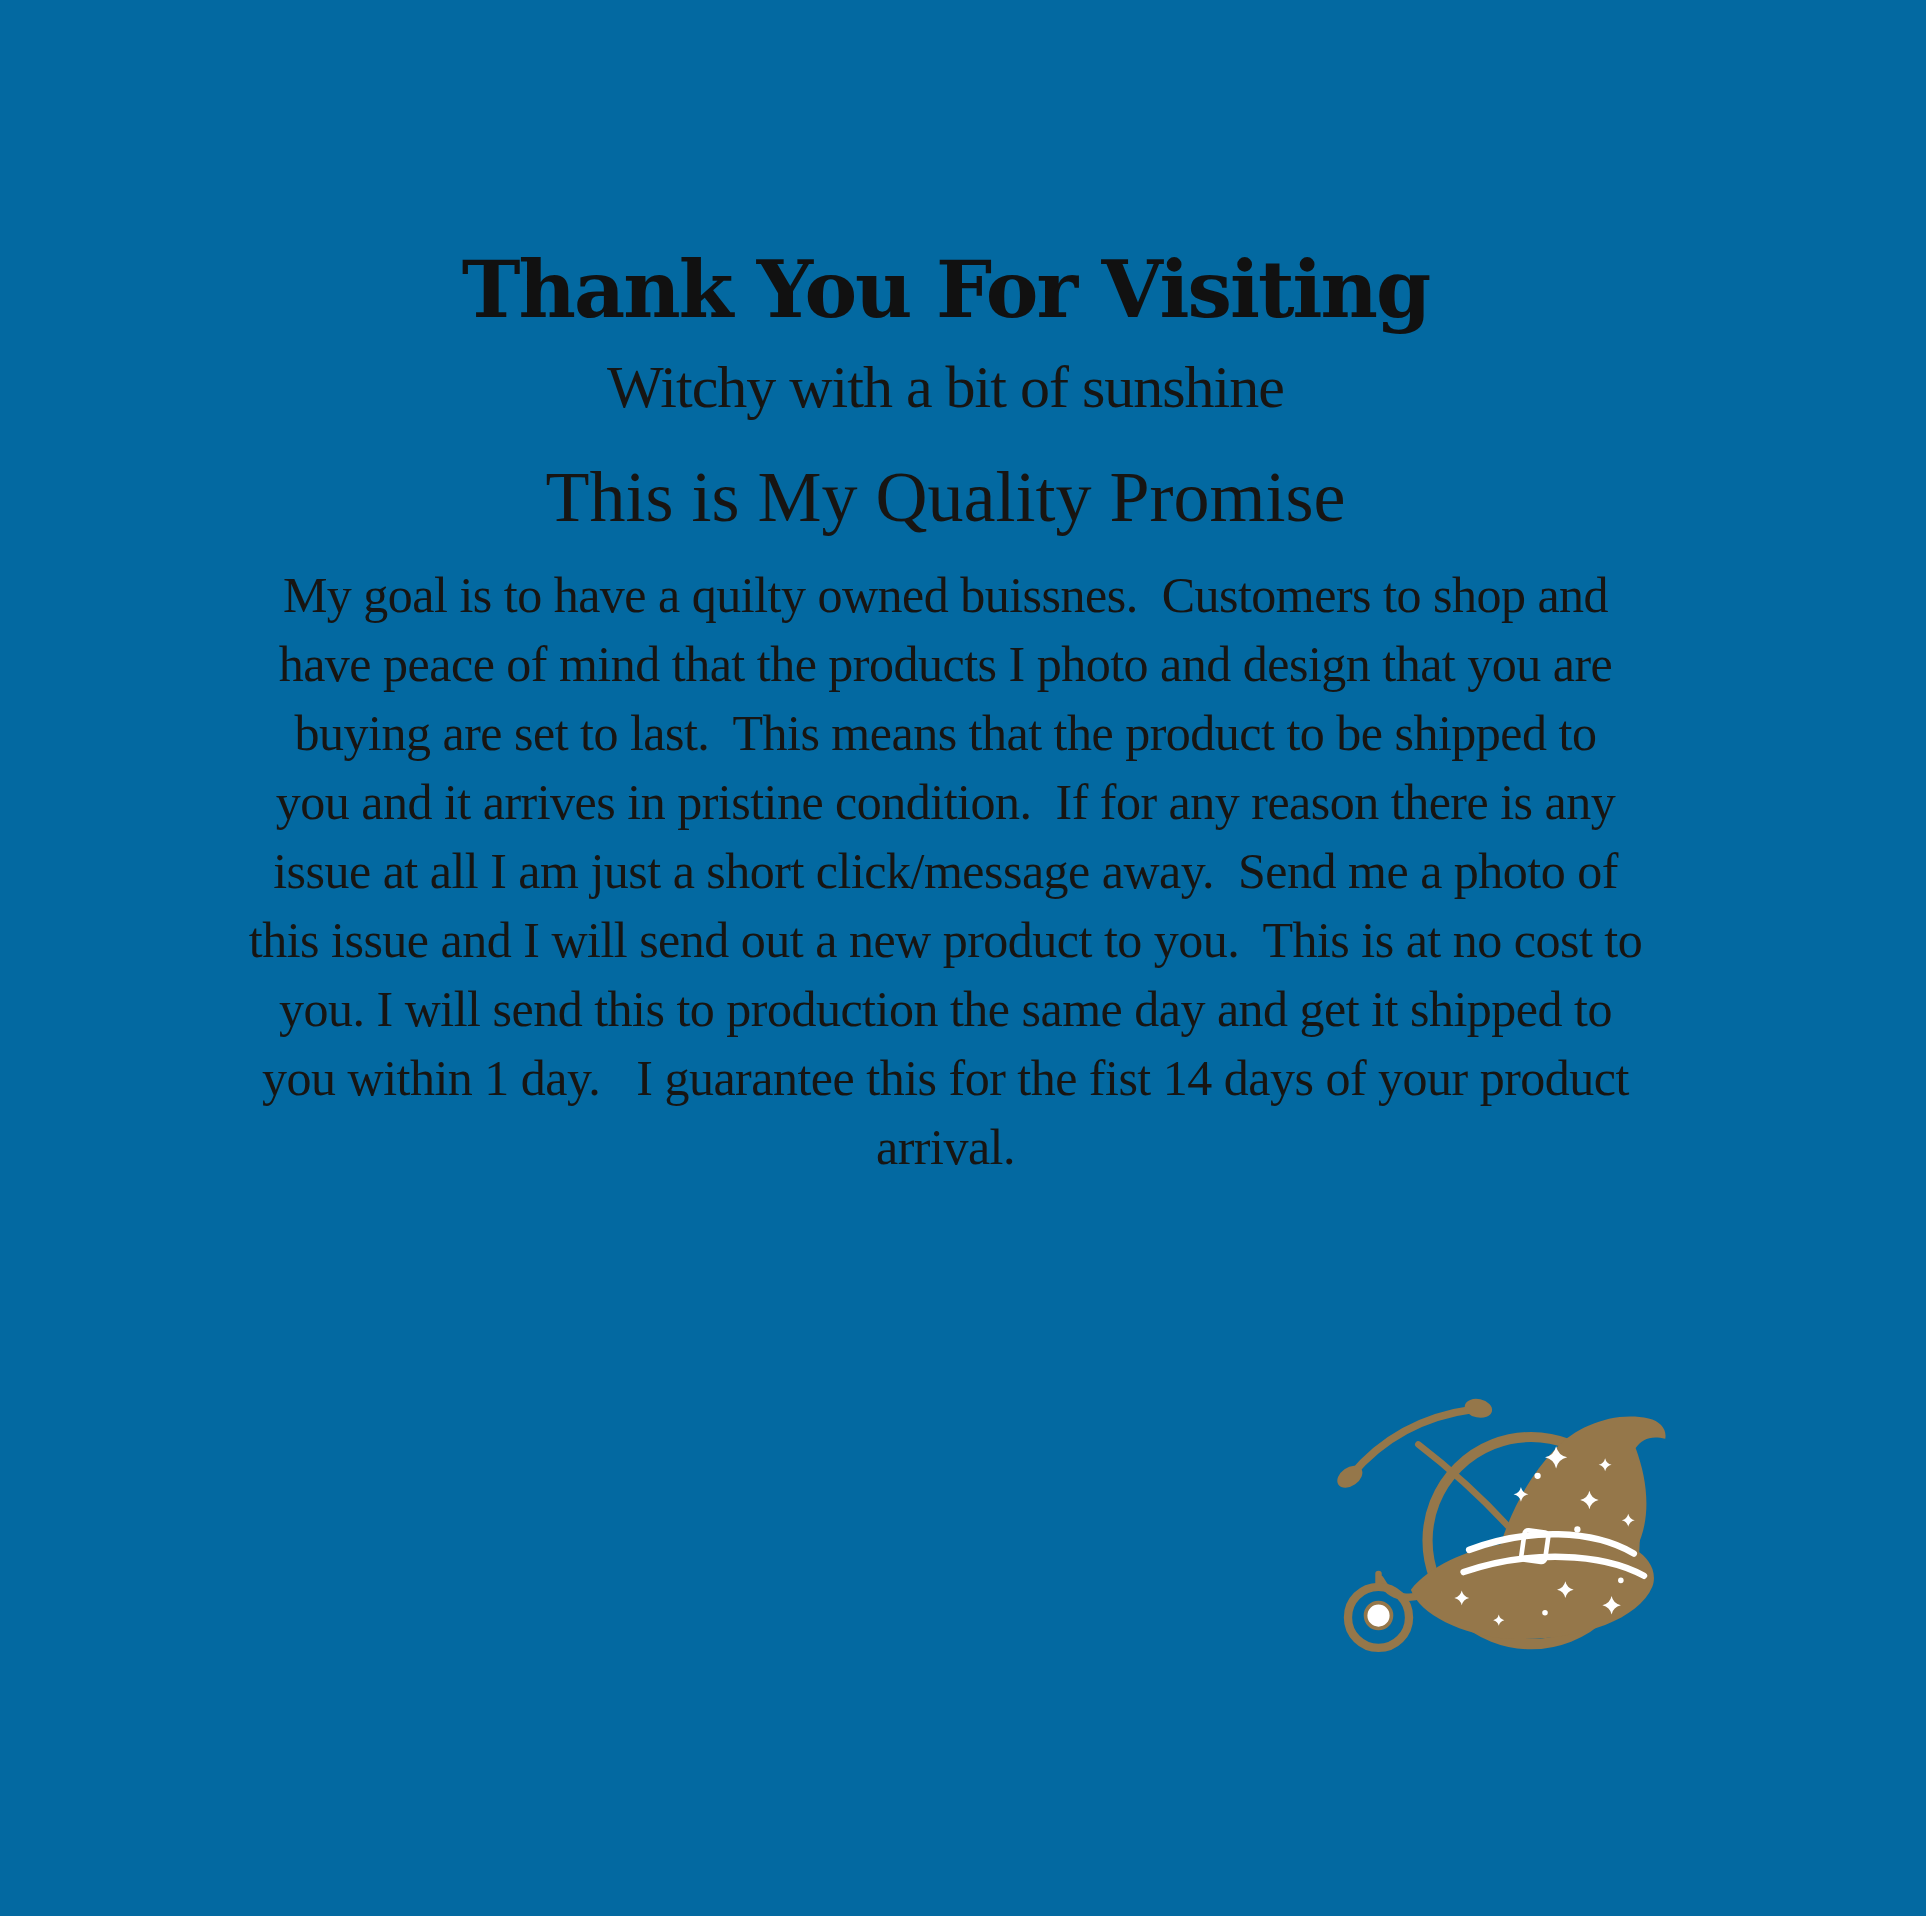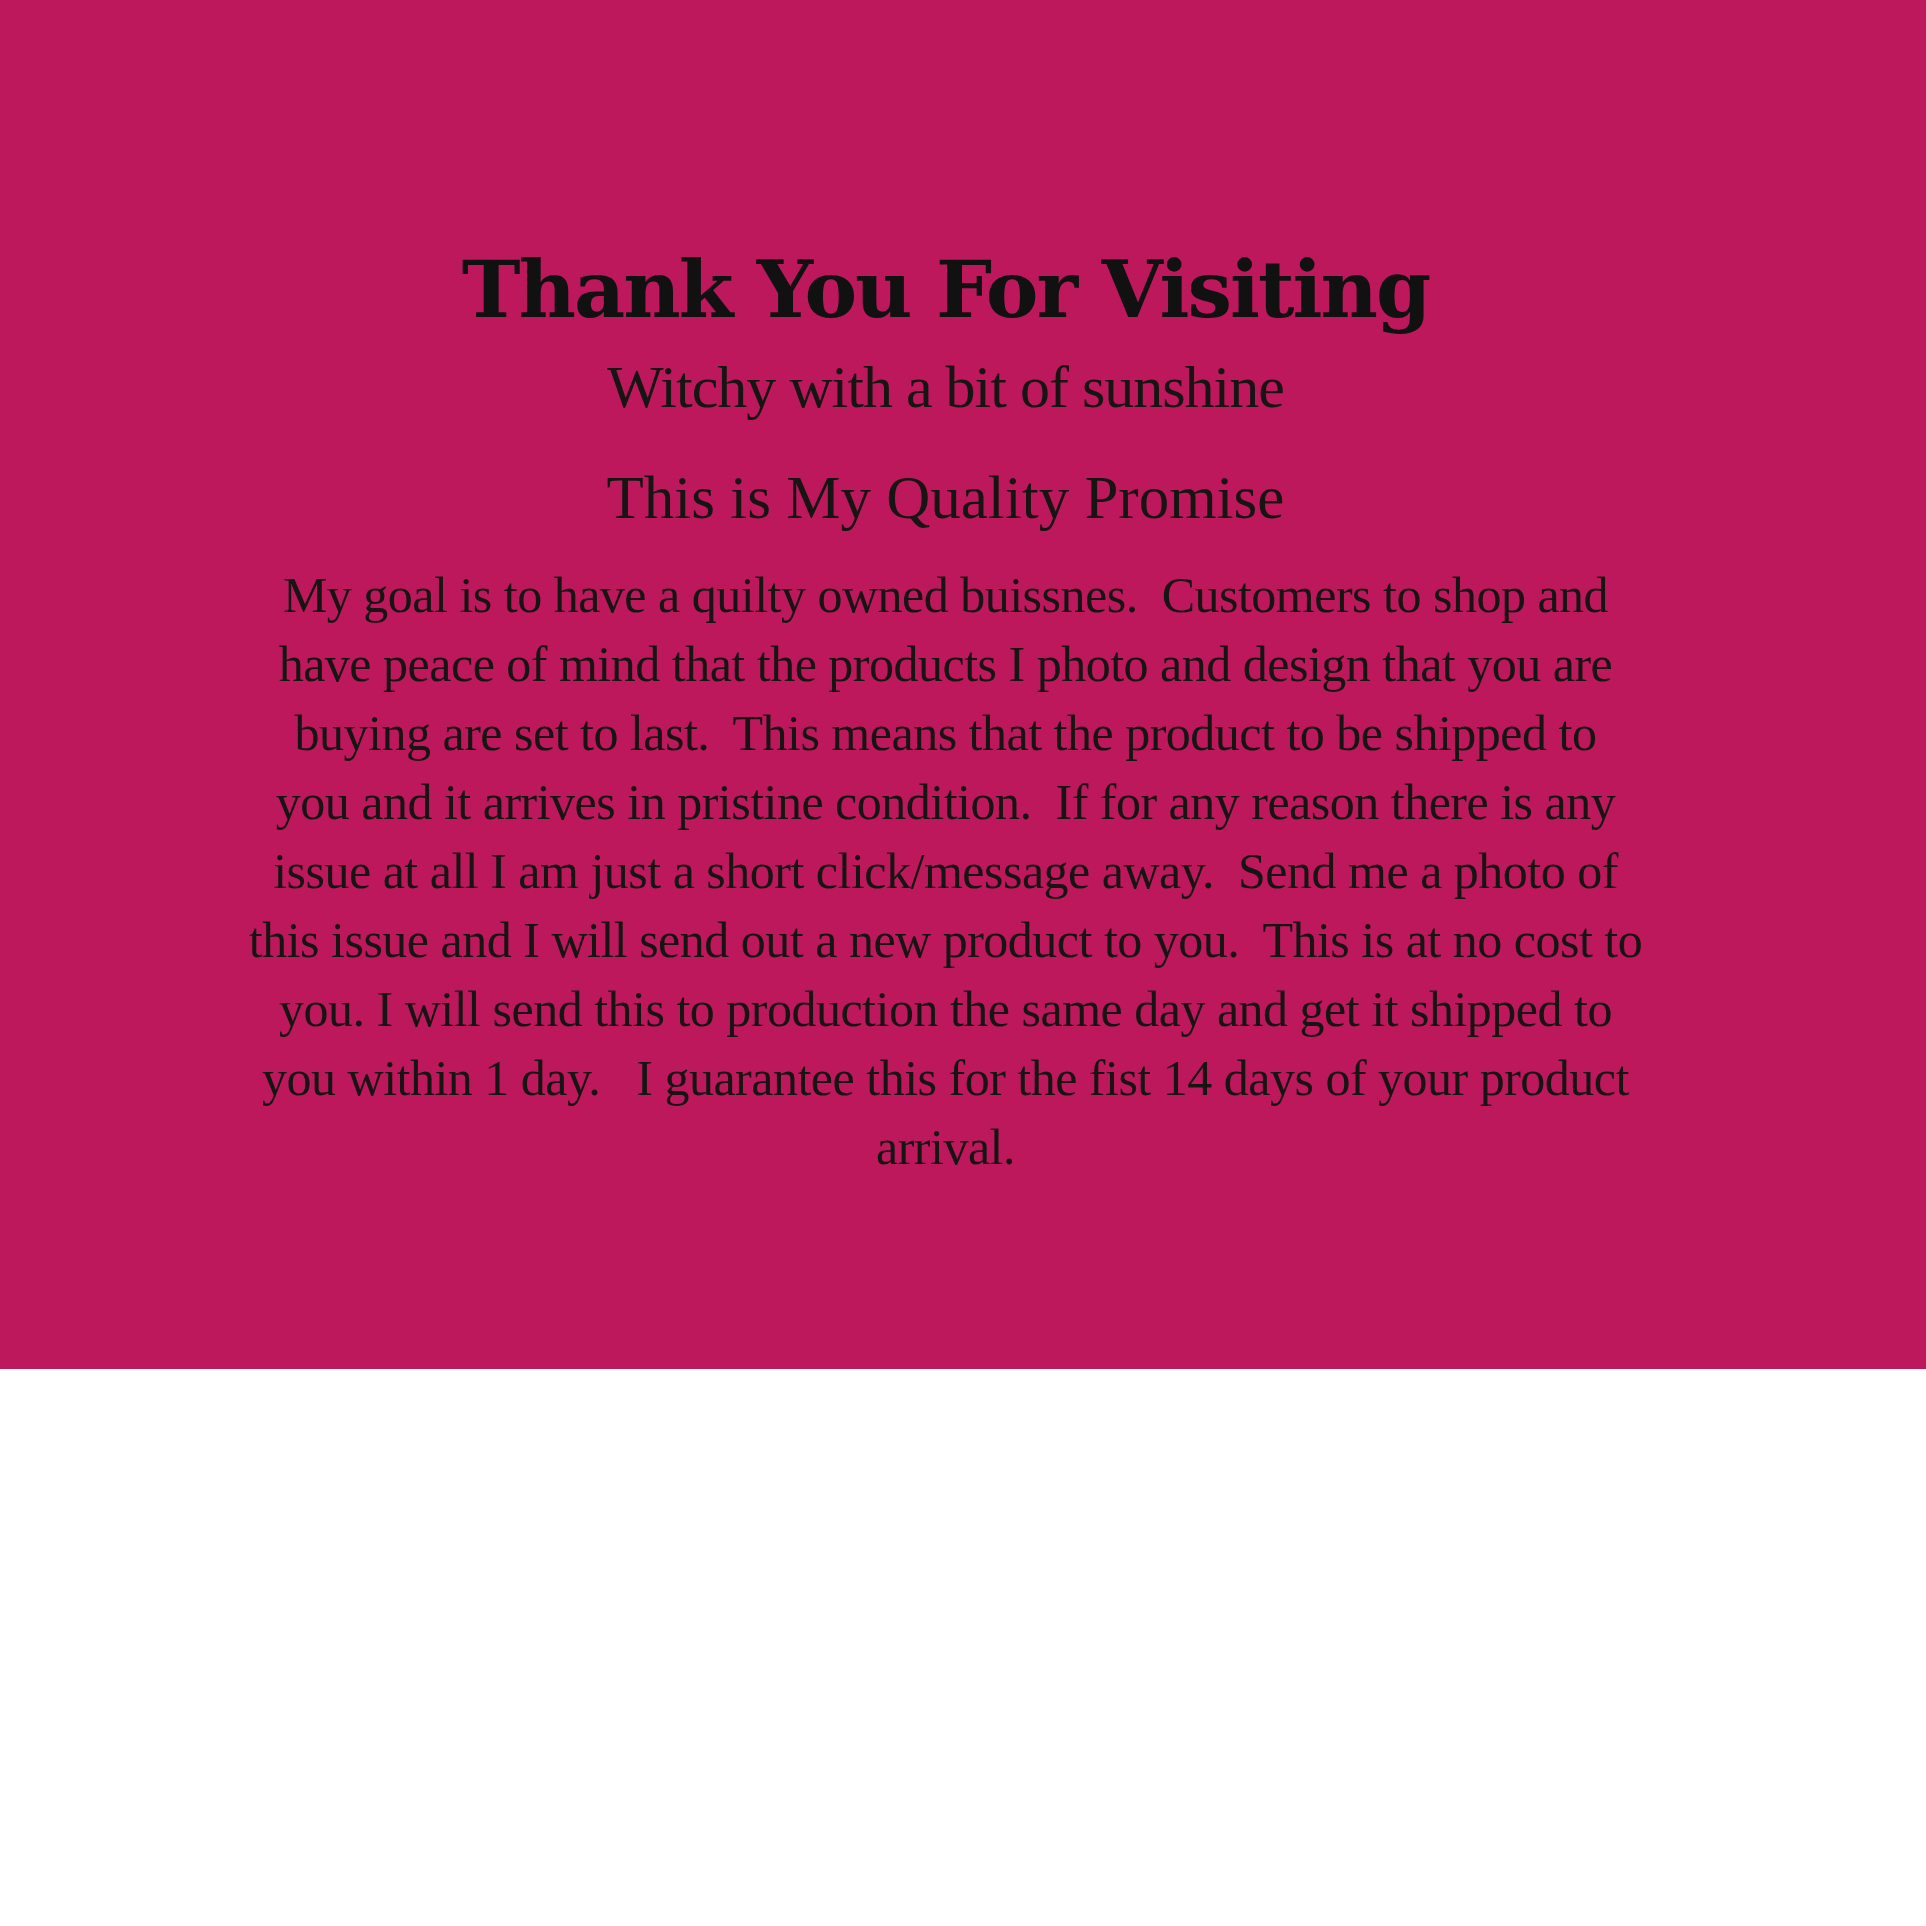--- a/index.html
+++ b/index.html
@@ -3,22 +3,22 @@
 <meta charset="utf-8">
 <style>
   html, body {
     margin: 0;
     padding: 0;
     background: #ffffff;
   }
   .canvas {
     position: relative;
     width: 1927px;
-    height: 1369px;
-    background: #be185d;
+    height: 1916px;
+    background: #0369a1;
     overflow: hidden;
     font-family: "Liberation Serif", serif;
     color: #171513;
   }
   .content {
     position: absolute;
     left: 114px;
     top: 244px;
     width: 1663px;
     text-align: center;
@@ -37,21 +37,21 @@
     font-weight: 400;
     font-size: 60px;
     line-height: 105px;
     letter-spacing: -1px;
     color: #171513;
     white-space: pre;
   }
   .subtitle {
     font-family: "Liberation Serif", serif;
     font-weight: 400;
-    font-size: 61px;
+    font-size: 72px;
     line-height: 79px;
     margin-top: 18px;
     color: #171513;
     white-space: pre;
   }
   .promise {
     margin-top: 24px;
   }
   .promise .line {
     font-family: "Liberation Serif", serif;

